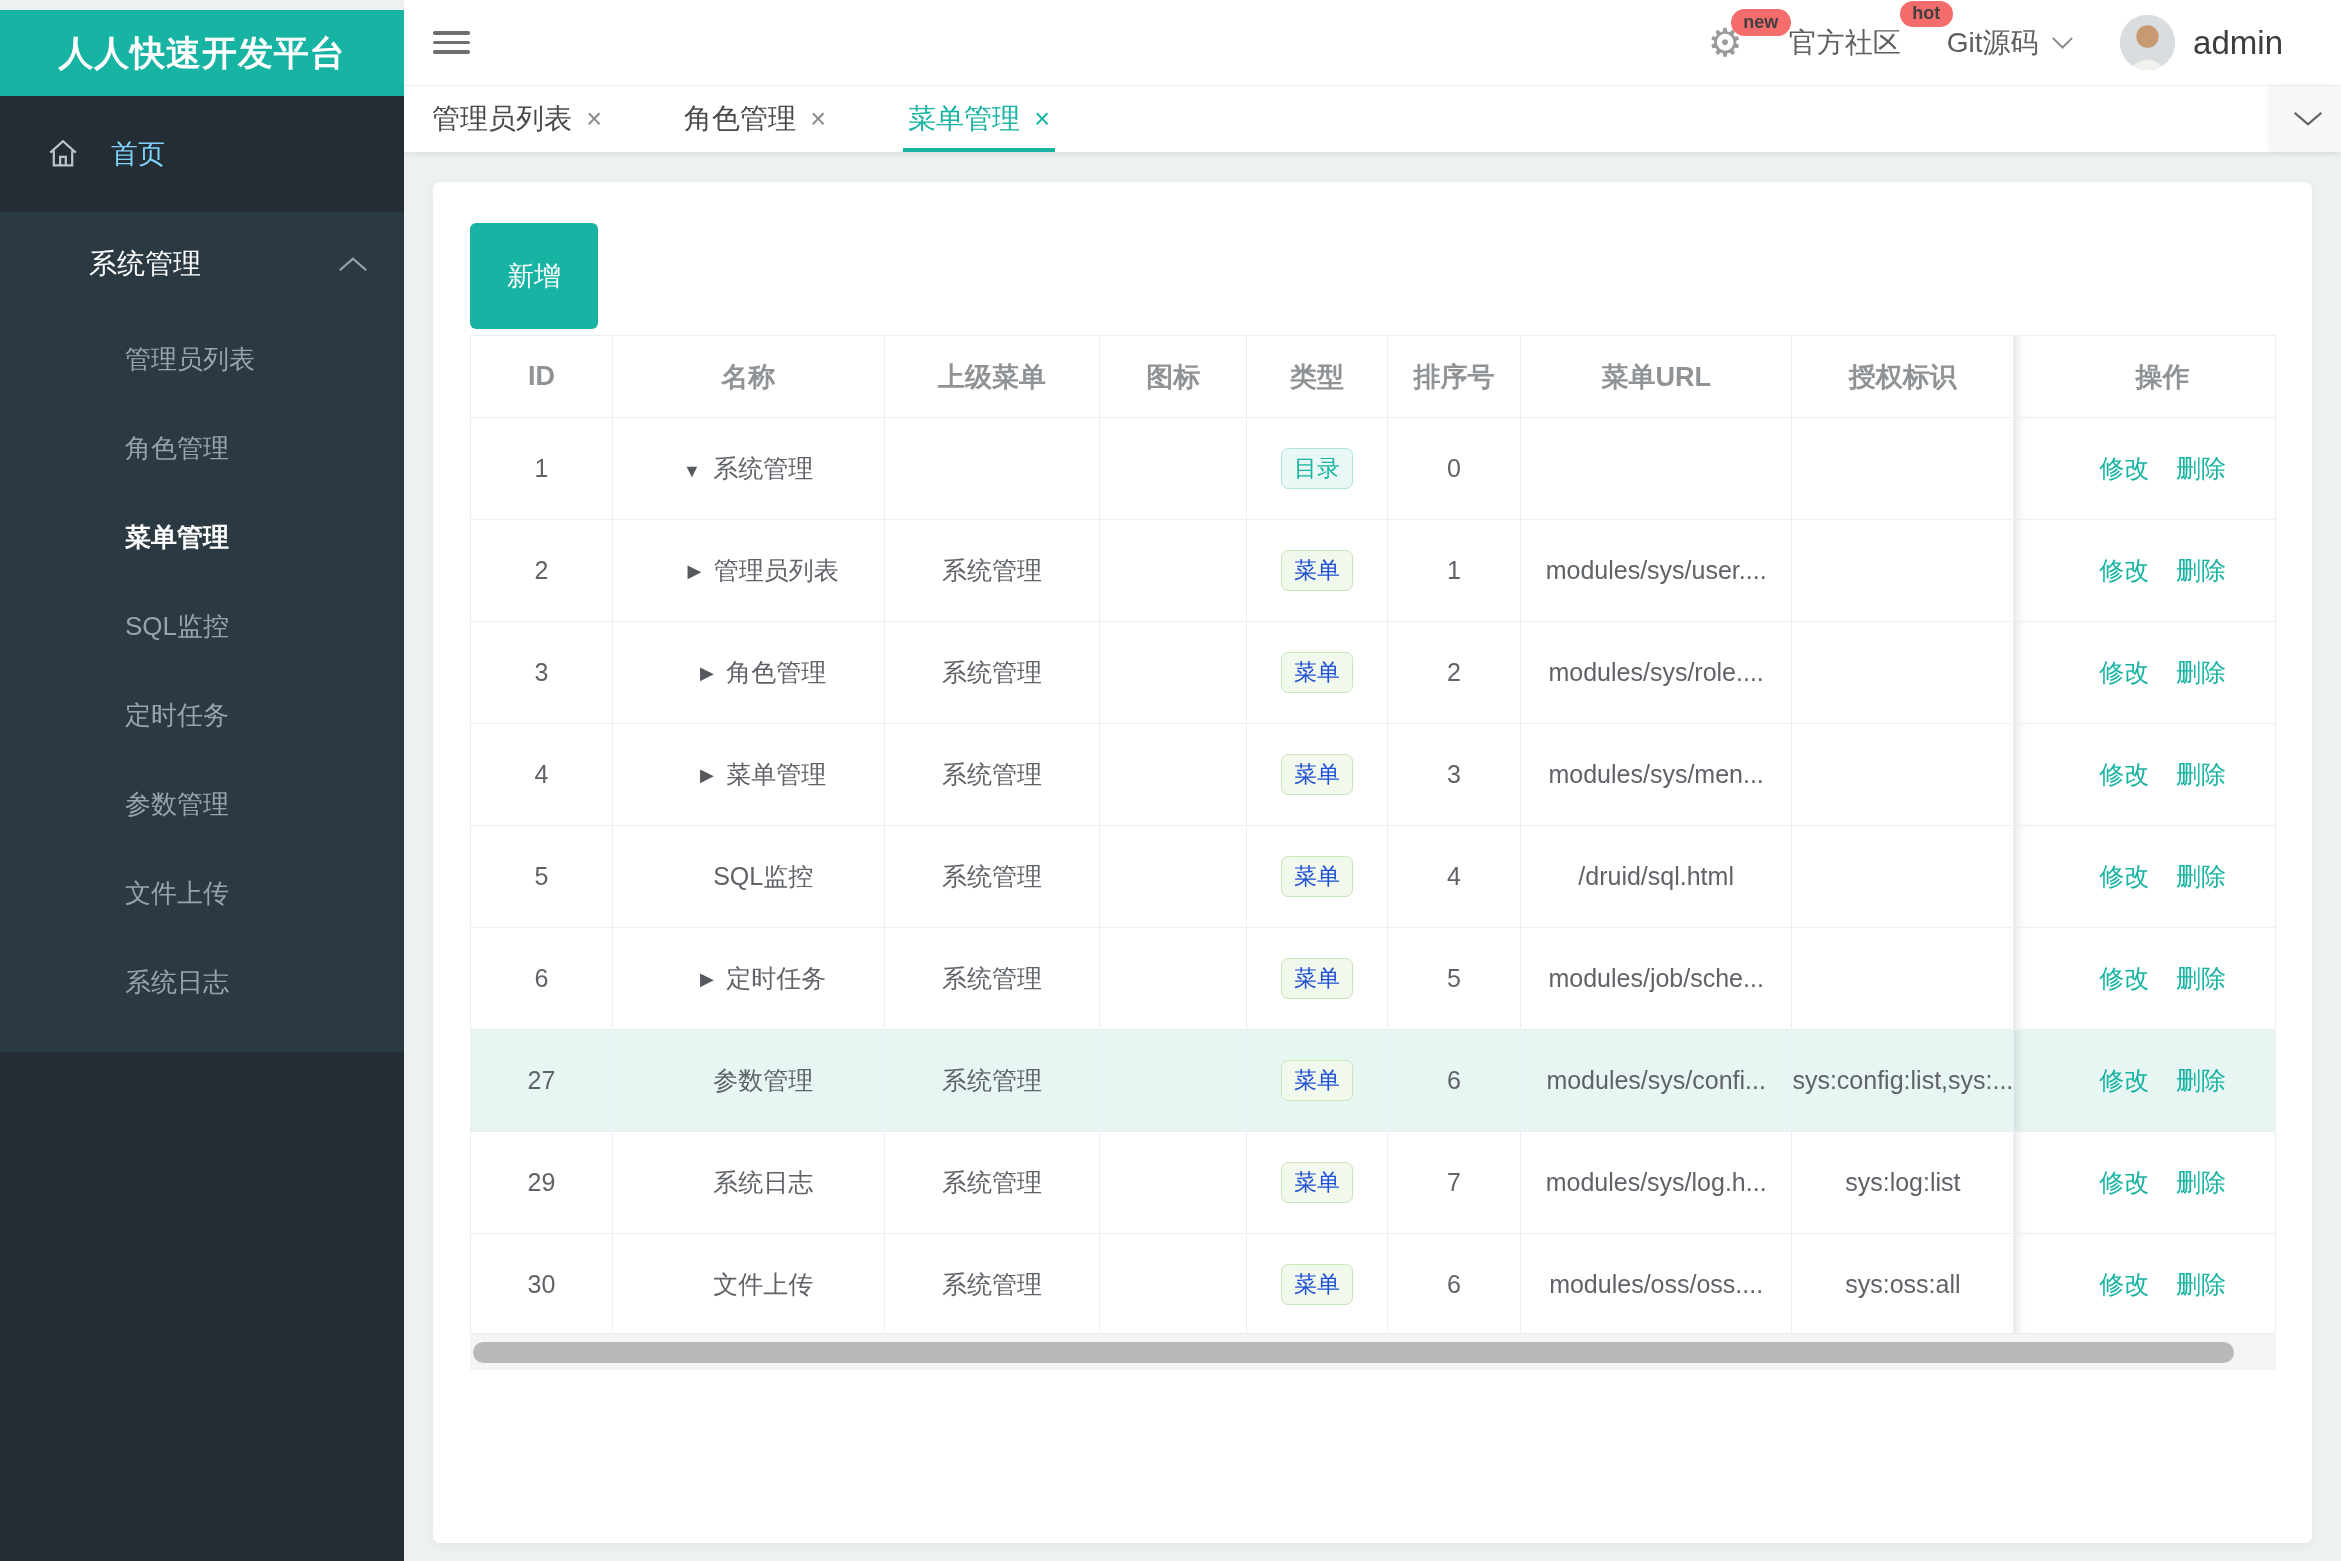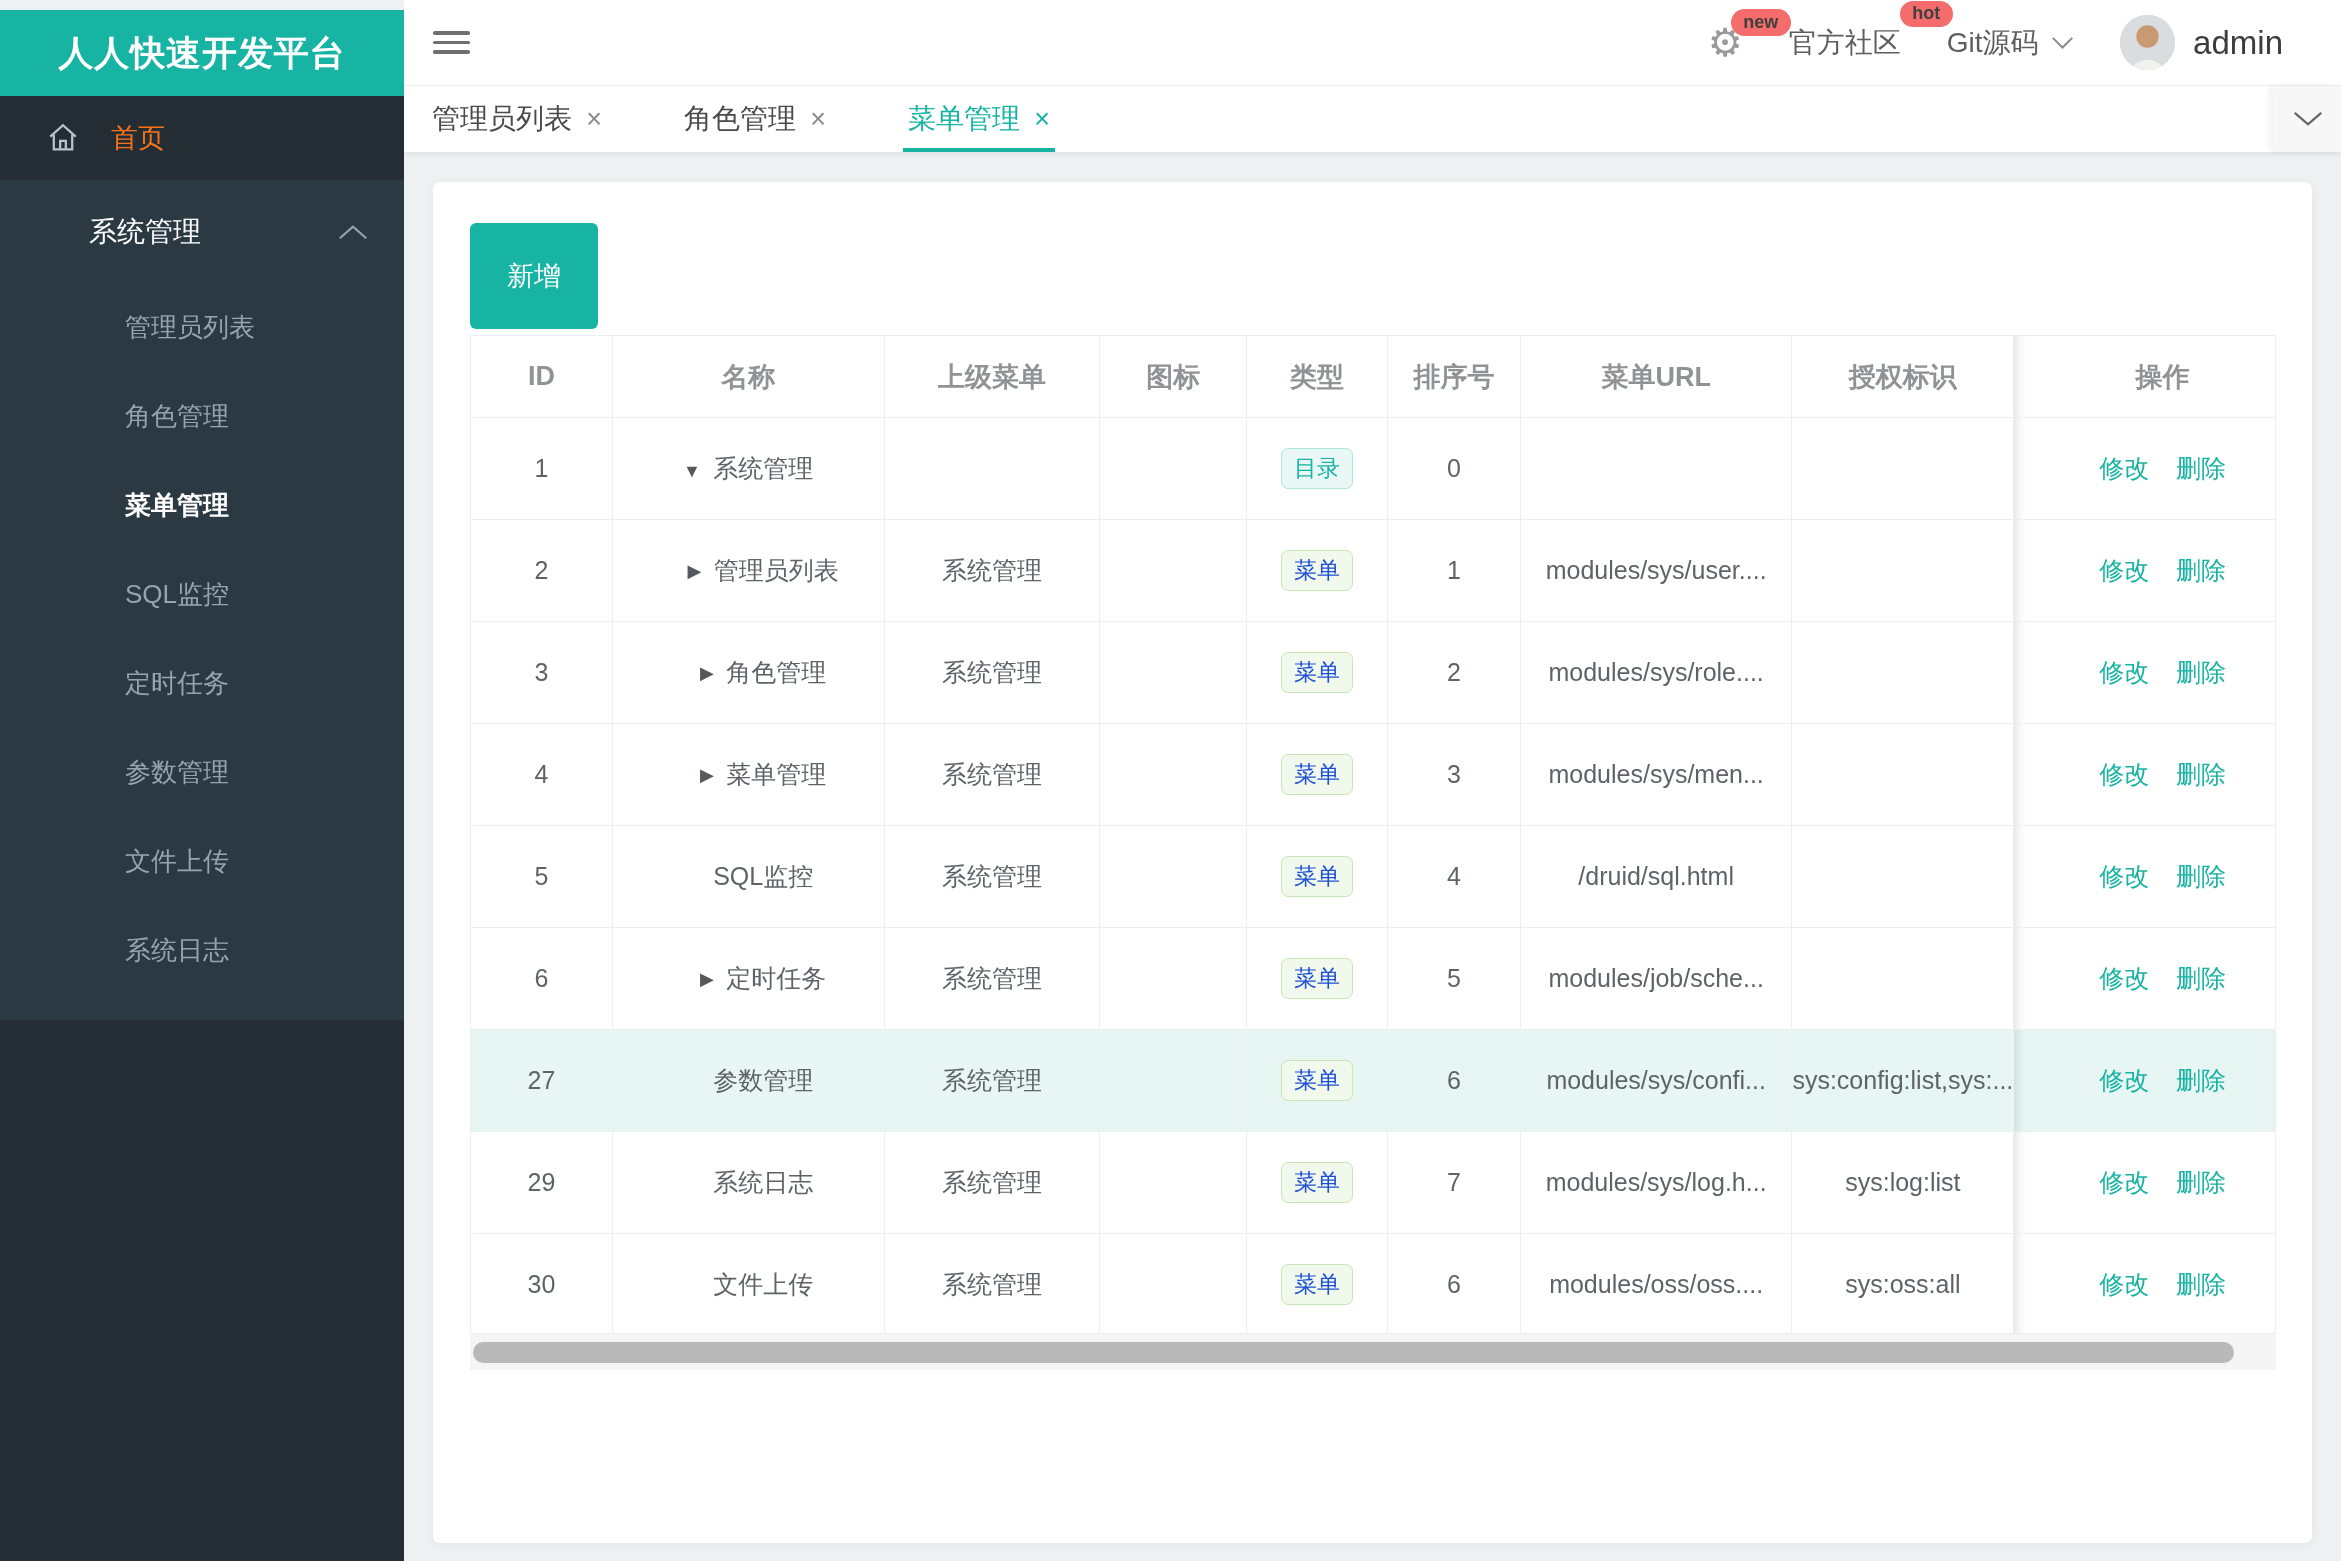--- a/index.html
+++ b/index.html
@@ -2,21 +2,21 @@
 <html style="font-size:14.2px"><head>
 <meta charset="utf-8">
 <style>
   * { margin:0; padding:0; box-sizing:border-box; }
   html,body { width:2342px; height:1562px; font-family:"Liberation Sans","DejaVu Sans",sans-serif; background:#eef1f2; overflow:hidden; }
   .stage { position:relative; width:2342px; height:1562px; }
 
   
   .sidebar { position:absolute; left:0; top:10px; width:404px; height:1562px; background:#232d33; }
   .logo { height:86px; background:#17b3a3; color:#fff; font-size:35px; font-weight:bold; display:flex; align-items:center; justify-content:center; letter-spacing:0.9px; }
-  .home-item { height:84px; display:flex; align-items:center; padding-left:45px; gap:30px; color:#f97316; font-size:27px; cursor:pointer; }
+  .home-item { height:116px; display:flex; align-items:center; padding-left:45px; gap:30px; color:#7dd3fc; font-size:27px; cursor:pointer; }
   .menu-block { background:#2b3a42; padding-bottom:25px; }
   .group-title { height:103px; display:flex; align-items:center; padding-left:89px; color:#ffffff; font-size:28px; position:relative; cursor:pointer; }
   .group-title svg { position:absolute; right:36px; top:50%; margin-top:-8px; }
   .sub-item { height:89px; display:flex; align-items:center; padding-left:125px; color:#96a5ad; font-size:26px; cursor:pointer; }
   .sub-item.active { color:#ffffff; font-weight:bold; }
 
   
   .topbar { position:absolute; left:404px; top:0; width:1938px; height:86px; background:#fff; border-bottom:0.9px solid #f1f1f1; display:flex; align-items:center; }
   .hamburger { margin-left:29px; width:37px; cursor:pointer; }
   .hamburger span { display:block; height:3.6px; background:#6f6f6f; border-radius:1.8px; margin:6.2px 0; }

